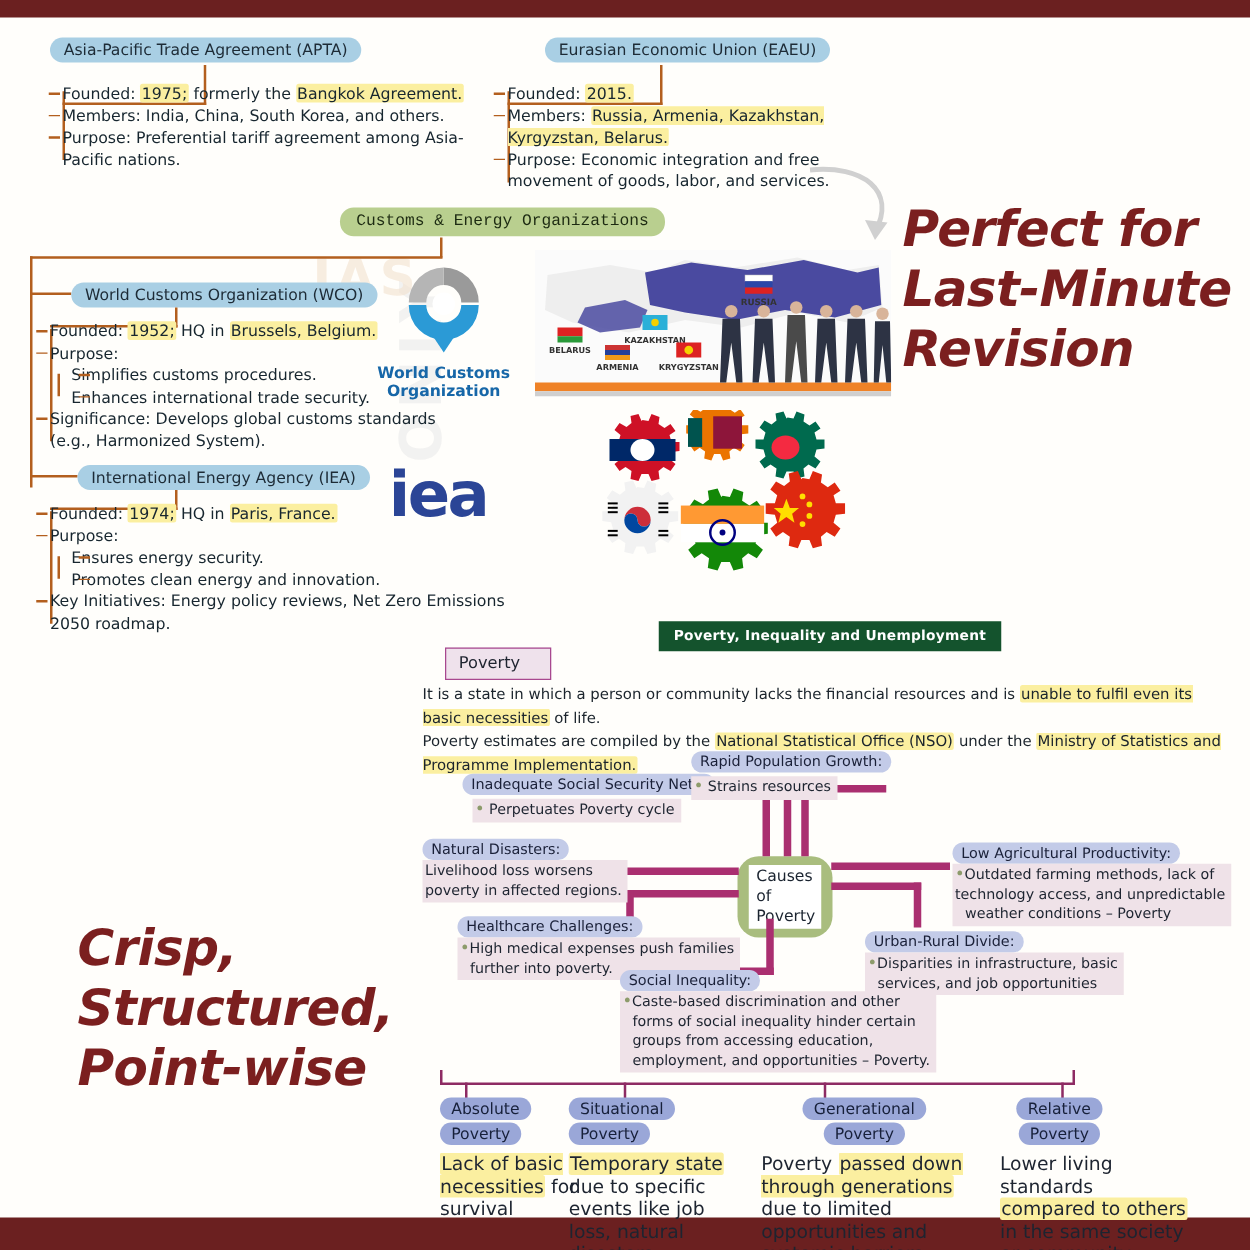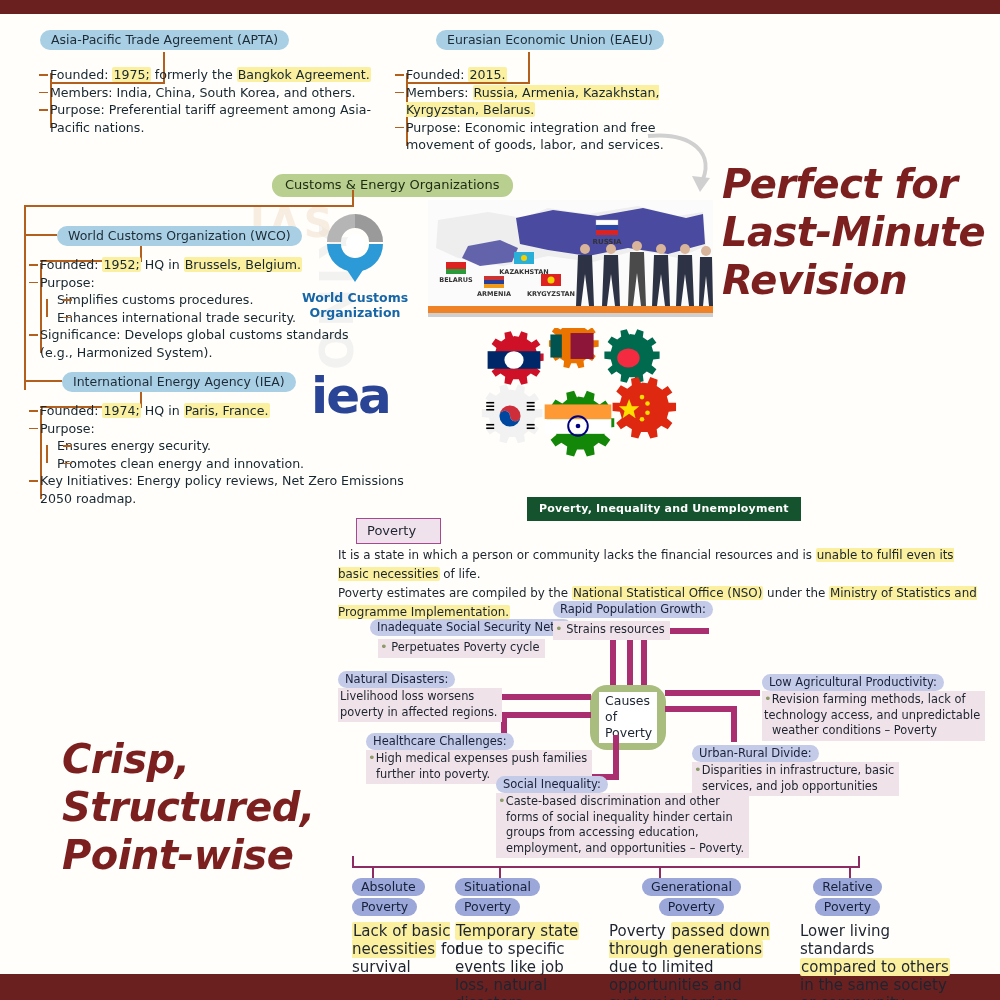--- a/index.html
+++ b/index.html
@@ -206,21 +206,21 @@
       </div>
       <div class="ln">
         <span>Members: </span><span class="hl">Russia, Armenia, Kazakhstan, Kyrgyzstan, Belarus.</span>
       </div>
       <div class="ln">
         <span>Purpose: Economic integration and free movement of goods, labor, and services.</span>
       </div>
     </div>
   </div>
 
-  <div style="position:absolute; left:272px; top:174px;">
+  <div style="position:absolute; left:272px; top:166px;font-family:Liberation Mono, monospace;">
     <span class="pill-green">Customs &amp; Energy Organizations</span>
   </div>
   <div class="connector-down" style="left:352px; top:190px; width:1.6px; height:16px;"></div>
   <div class="connector-down" style="left:24px; top:205px; width:330px; height:1.6px;"></div>
   <div class="connector-down" style="left:24px; top:205px; width:1.6px; height:185px;"></div>
 
   <div class="connector-down" style="left:24px; top:234px; width:33px; height:1.6px;"></div>
   <div style="position:absolute; left:57px; top:225px;">
     <span class="pill-blue">World Customs Organization (WCO)</span>
   </div>
@@ -506,21 +506,21 @@
     <div><span class="pill-lilac">Natural Disasters:</span></div>
     <div class="body">
       <span>Livelihood loss worsens</span><br>
       <span>poverty in affected regions.</span>
     </div>
   </div>
 
   <div class="cause" style="left:762px; top:671px;">
     <div><span class="pill-lilac">Low Agricultural Productivity:</span></div>
     <div class="body">
-      <span class="bullet">•</span><span>Revision farming methods, lack of</span><br>
+      <span class="bullet">•</span><span>Outdated farming methods, lack of</span><br>
       <span style="">technology access, and unpredictable</span><br>
       <span style="margin-left:8px;">weather conditions – Poverty</span>
     </div>
   </div>
 
   <div class="cause" style="left:366px; top:730px;">
     <div><span class="pill-lilac">Healthcare Challenges:</span></div>
     <div class="body">
       <span class="bullet">•</span><span>High medical expenses push families</span><br>
       <span style="margin-left:8px;">further into poverty.</span>

